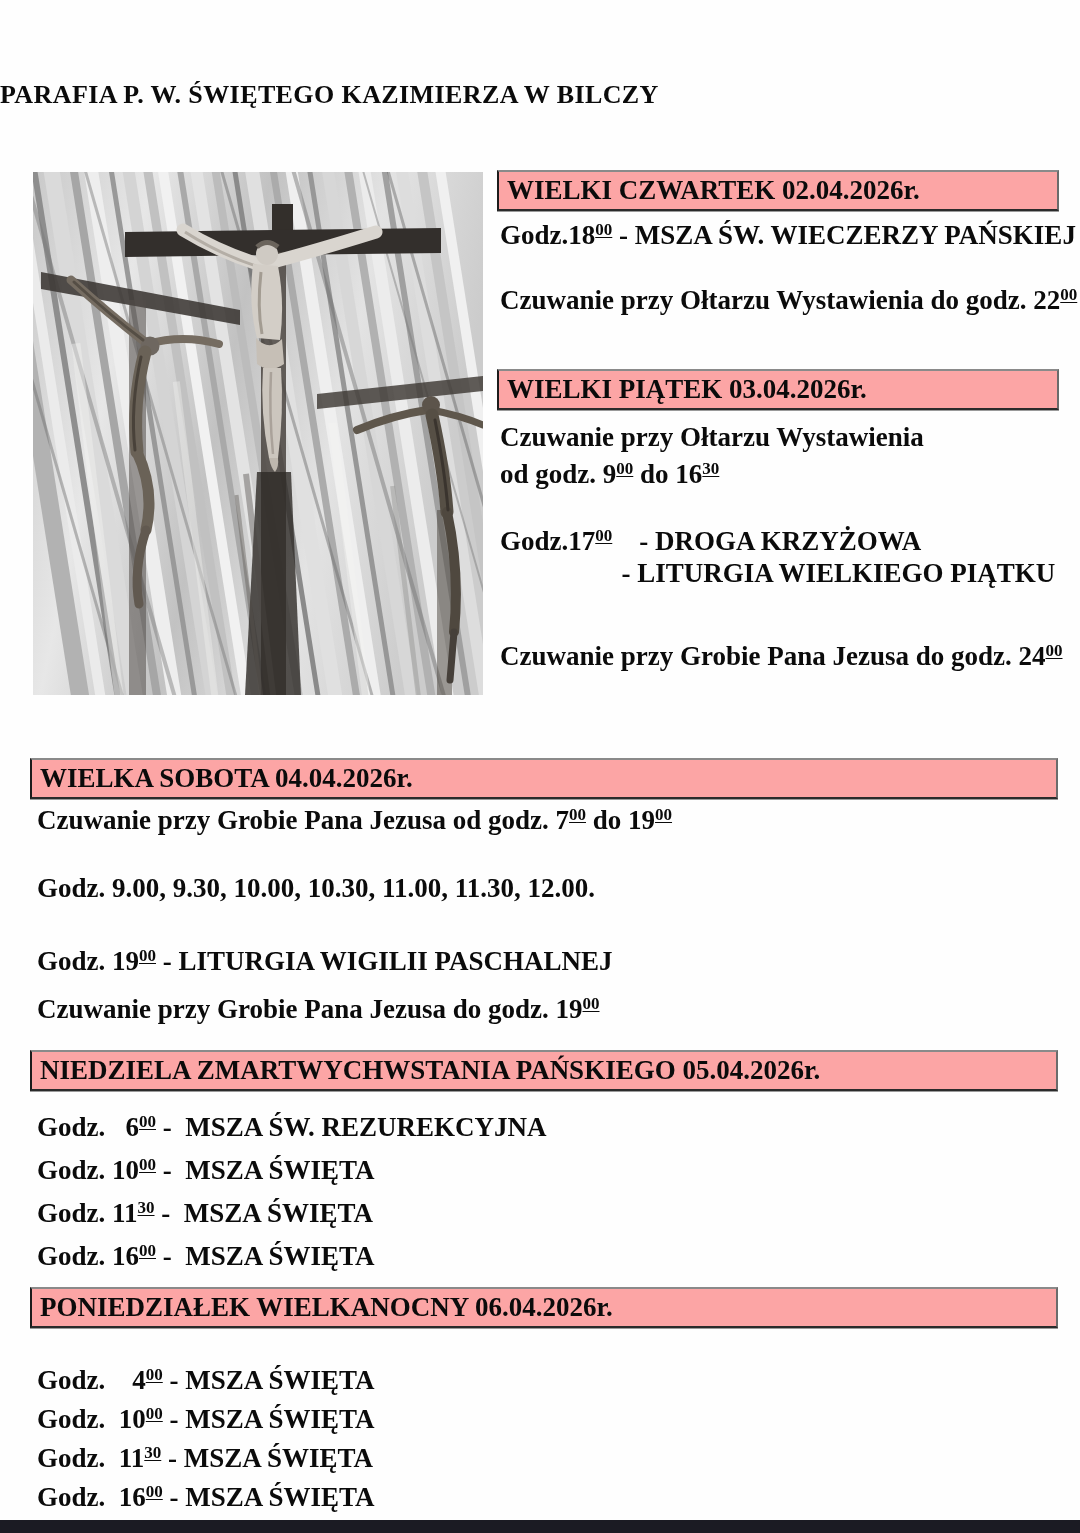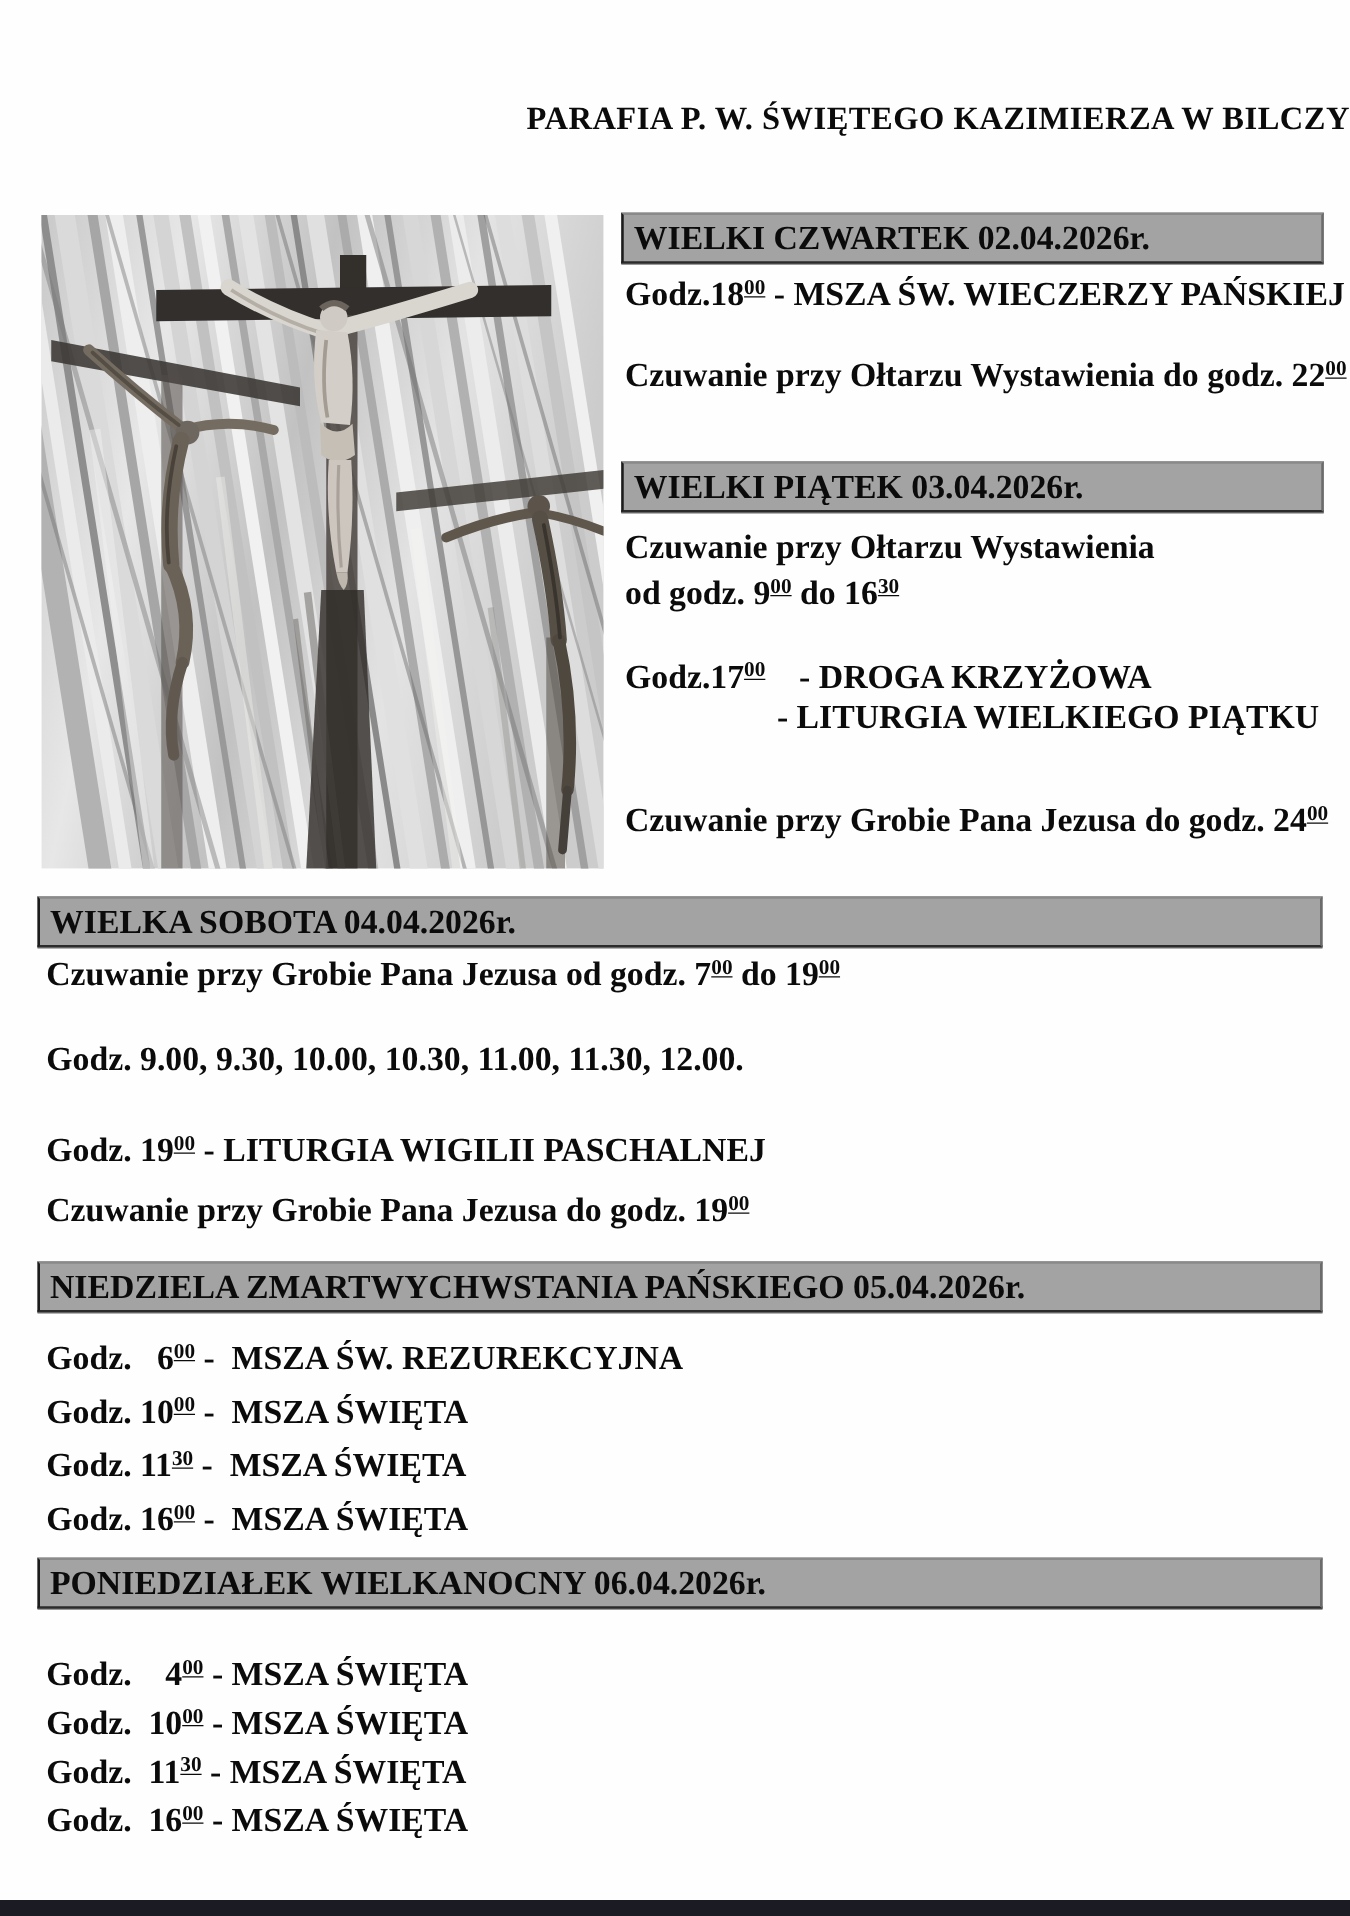--- a/index.html
+++ b/index.html
@@ -7,37 +7,37 @@
   body {
     position:relative;
     background:#fefefe;
     font-family:"Liberation Serif","DejaVu Serif",serif;
     font-weight:bold;
     color:#0b0b0b;
     overflow:hidden;
   }
   .page-title {
     position:absolute; left:0; top:80px; width:100%;
-    text-align:right;
+    text-align:left;
     font-size:26px;
     letter-spacing:.4px;
     white-space:pre;
   }
   .artwork {
     position:absolute; left:33px; top:172px;
     width:450px; height:523px;
     overflow:hidden;
   }
   .artwork svg { display:block; width:100%; height:100%; }
 
   .right-col { position:absolute; left:497px; top:170px; width:562px; }
-  .wide-col  { position:absolute; left:30px;  top:717px; width:1028px; }
+  .wide-col  { position:absolute; left:30px;  top:758px; width:1028px; }
 
   .bar {
-    background:#a3a3a3;
+    background:#fca5a5;
     border:2px solid #6b6b6b;
     border-left-color:#1c1c1c;
     border-bottom-color:#2b2b2b;
     border-top-color:#8a8a8a;
     padding:3px 8px 4px 8px;
     font-size:27px;
     line-height:30px;
     white-space:pre;
     box-shadow:0 1px 0 #9a9a9a;
   }

